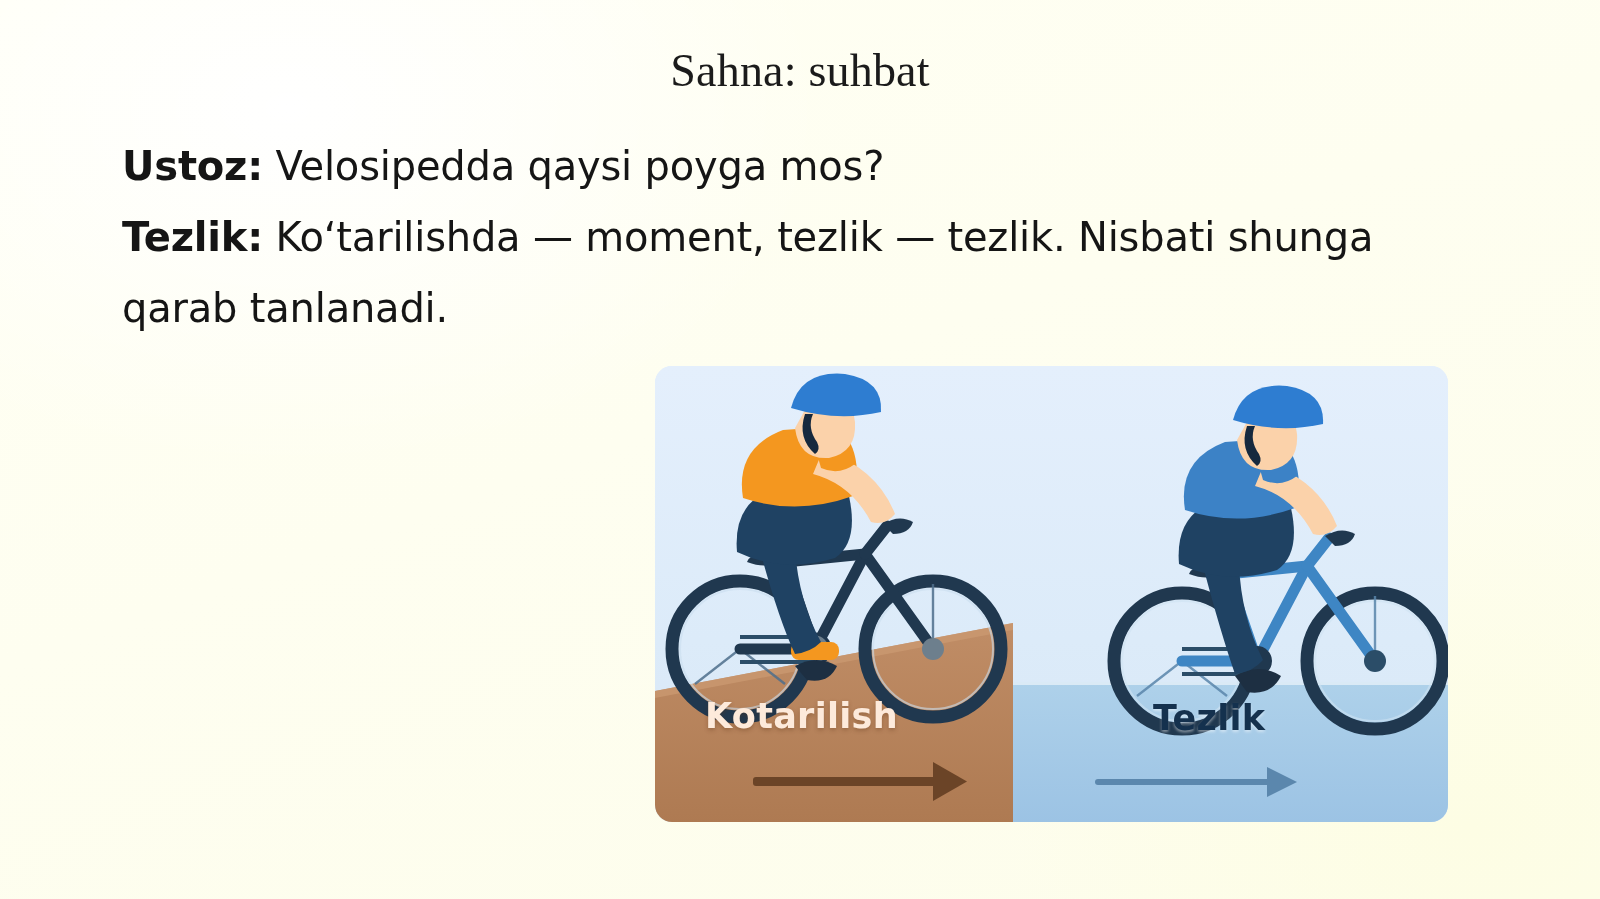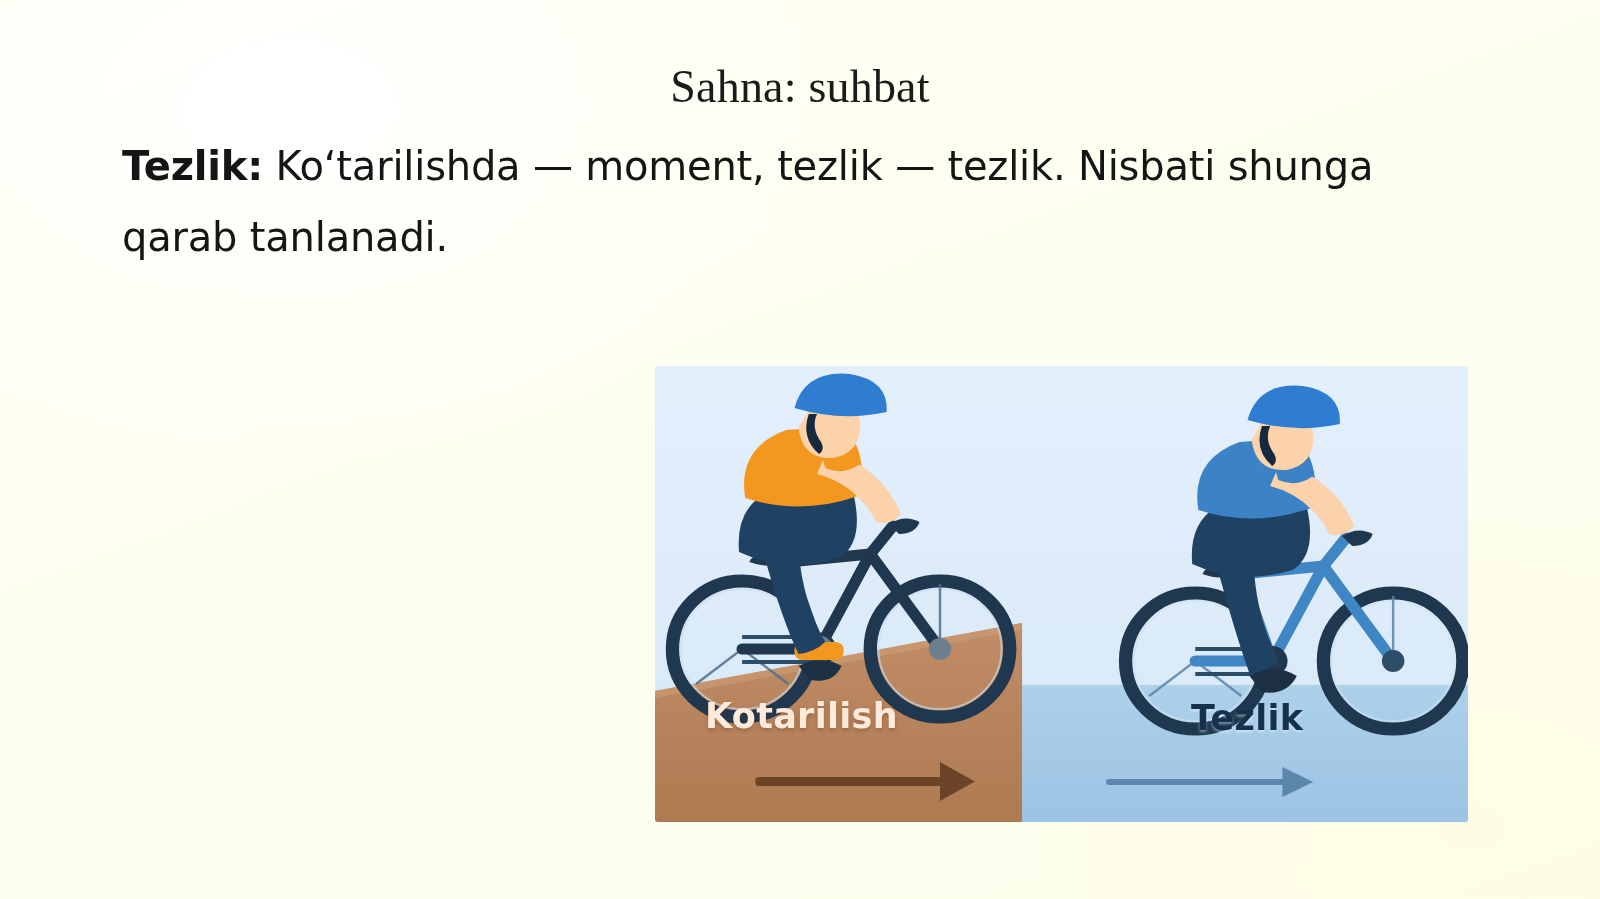--- a/index.html
+++ b/index.html
@@ -22,21 +22,21 @@
     background:
       radial-gradient(ellipse 900px 600px at 18% 12%, #ffffff 0%, rgba(255,255,255,0) 60%),
       radial-gradient(ellipse 700px 500px at 92% 92%, #fdfde4 0%, rgba(253,253,228,0) 65%),
       linear-gradient(160deg, #fffff4 0%, #fefef0 45%, #fdfdeb 100%);
     overflow: hidden;
   }
 
   
   .title {
     position: absolute;
-    top: 62px;
+    top: 46px;
     left: 0;
     width: 1600px;
     text-align: center;
     font-family: "Liberation Serif", "DejaVu Serif", serif;
     font-size: 46px;
     font-weight: 400;
     color: #1b1b1b;
     letter-spacing: 0.2px;
     line-height: 1.1;
   }
@@ -63,24 +63,23 @@
     font-weight: 400;
   }
 
   
   #illustration {
     position: absolute;
     left: 655px;
     top: 366px;
     width: 793px;
     height: 456px;
-    border-radius: 3px;
+    border-radius: 17px;
     overflow: hidden;
     background: linear-gradient(180deg, #e2eefb 0%, #dce9f7 55%, #d9e7f6 100%);
-    padding-left: 20px;
   }
 
   .card-svg {
     position: absolute;
     inset: 0;
     width: 100%;
     height: 100%;
     display: block;
   }
 
@@ -93,34 +92,37 @@
     letter-spacing: 0.3px;
     white-space: nowrap;
   }
   #label-left {
     left: 50px;
     top: 330px;
     color: #fdeadb;
     text-shadow: 0 2px 4px rgba(90,50,20,0.35);
   }
   #label-right {
-    left: 536px;
+    left: 498px;
     top: 332px;
     color: #14314e;
     text-shadow: 0 2px 3px rgba(255,255,255,0.45);
   }
 </style>
 </head>
 <body>
 
 <div id="slide">
 
   <div class="title">Sahna: suhbat</div>
 
   <div class="dialogue">
+    <div class="line">
+      <span class="speaker">Ustoz:</span><span class="utterance"> Velosipedda qaysi poyga mos?</span>
+    </div>
     <div class="line">
       <span class="speaker">Tezlik:</span><span class="utterance"> Ko‘tarilishda — moment, tezlik — tezlik. Nisbati shunga qarab tanlanadi.</span>
     </div>
   </div>
 
   <div id="illustration">
 
     <svg class="card-svg" viewBox="0 0 793 456" preserveAspectRatio="none">
 
       <defs>

